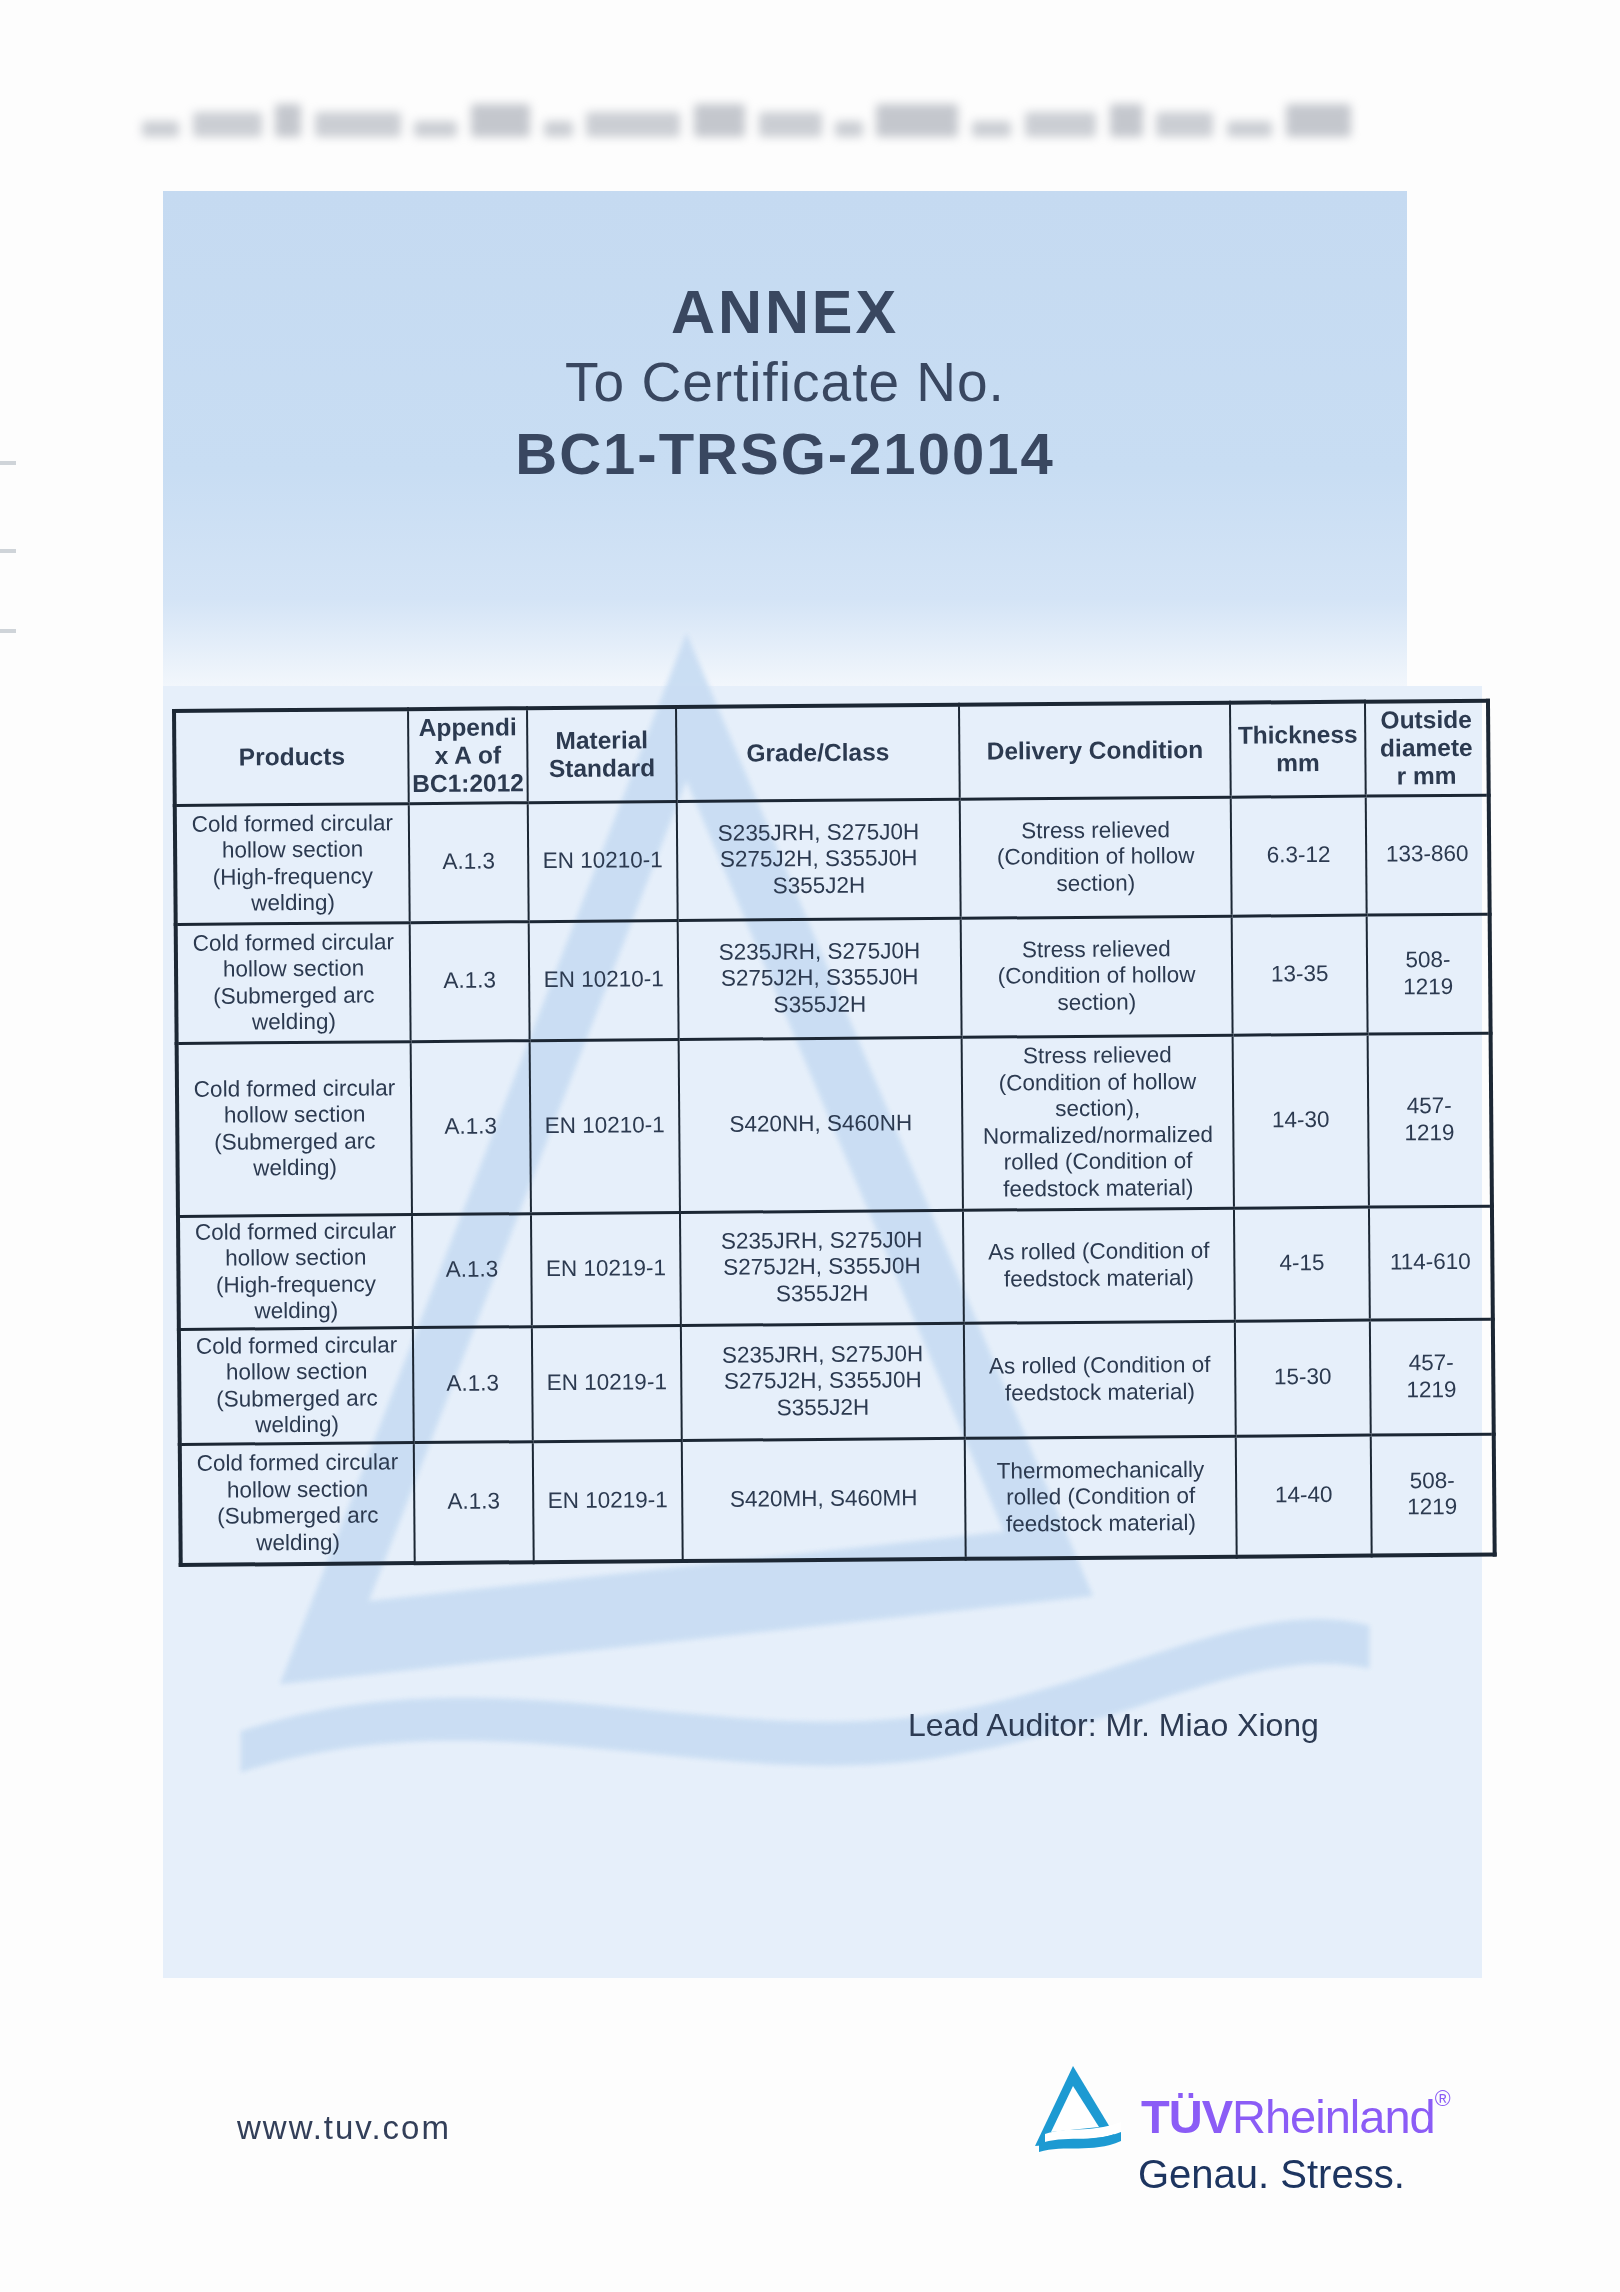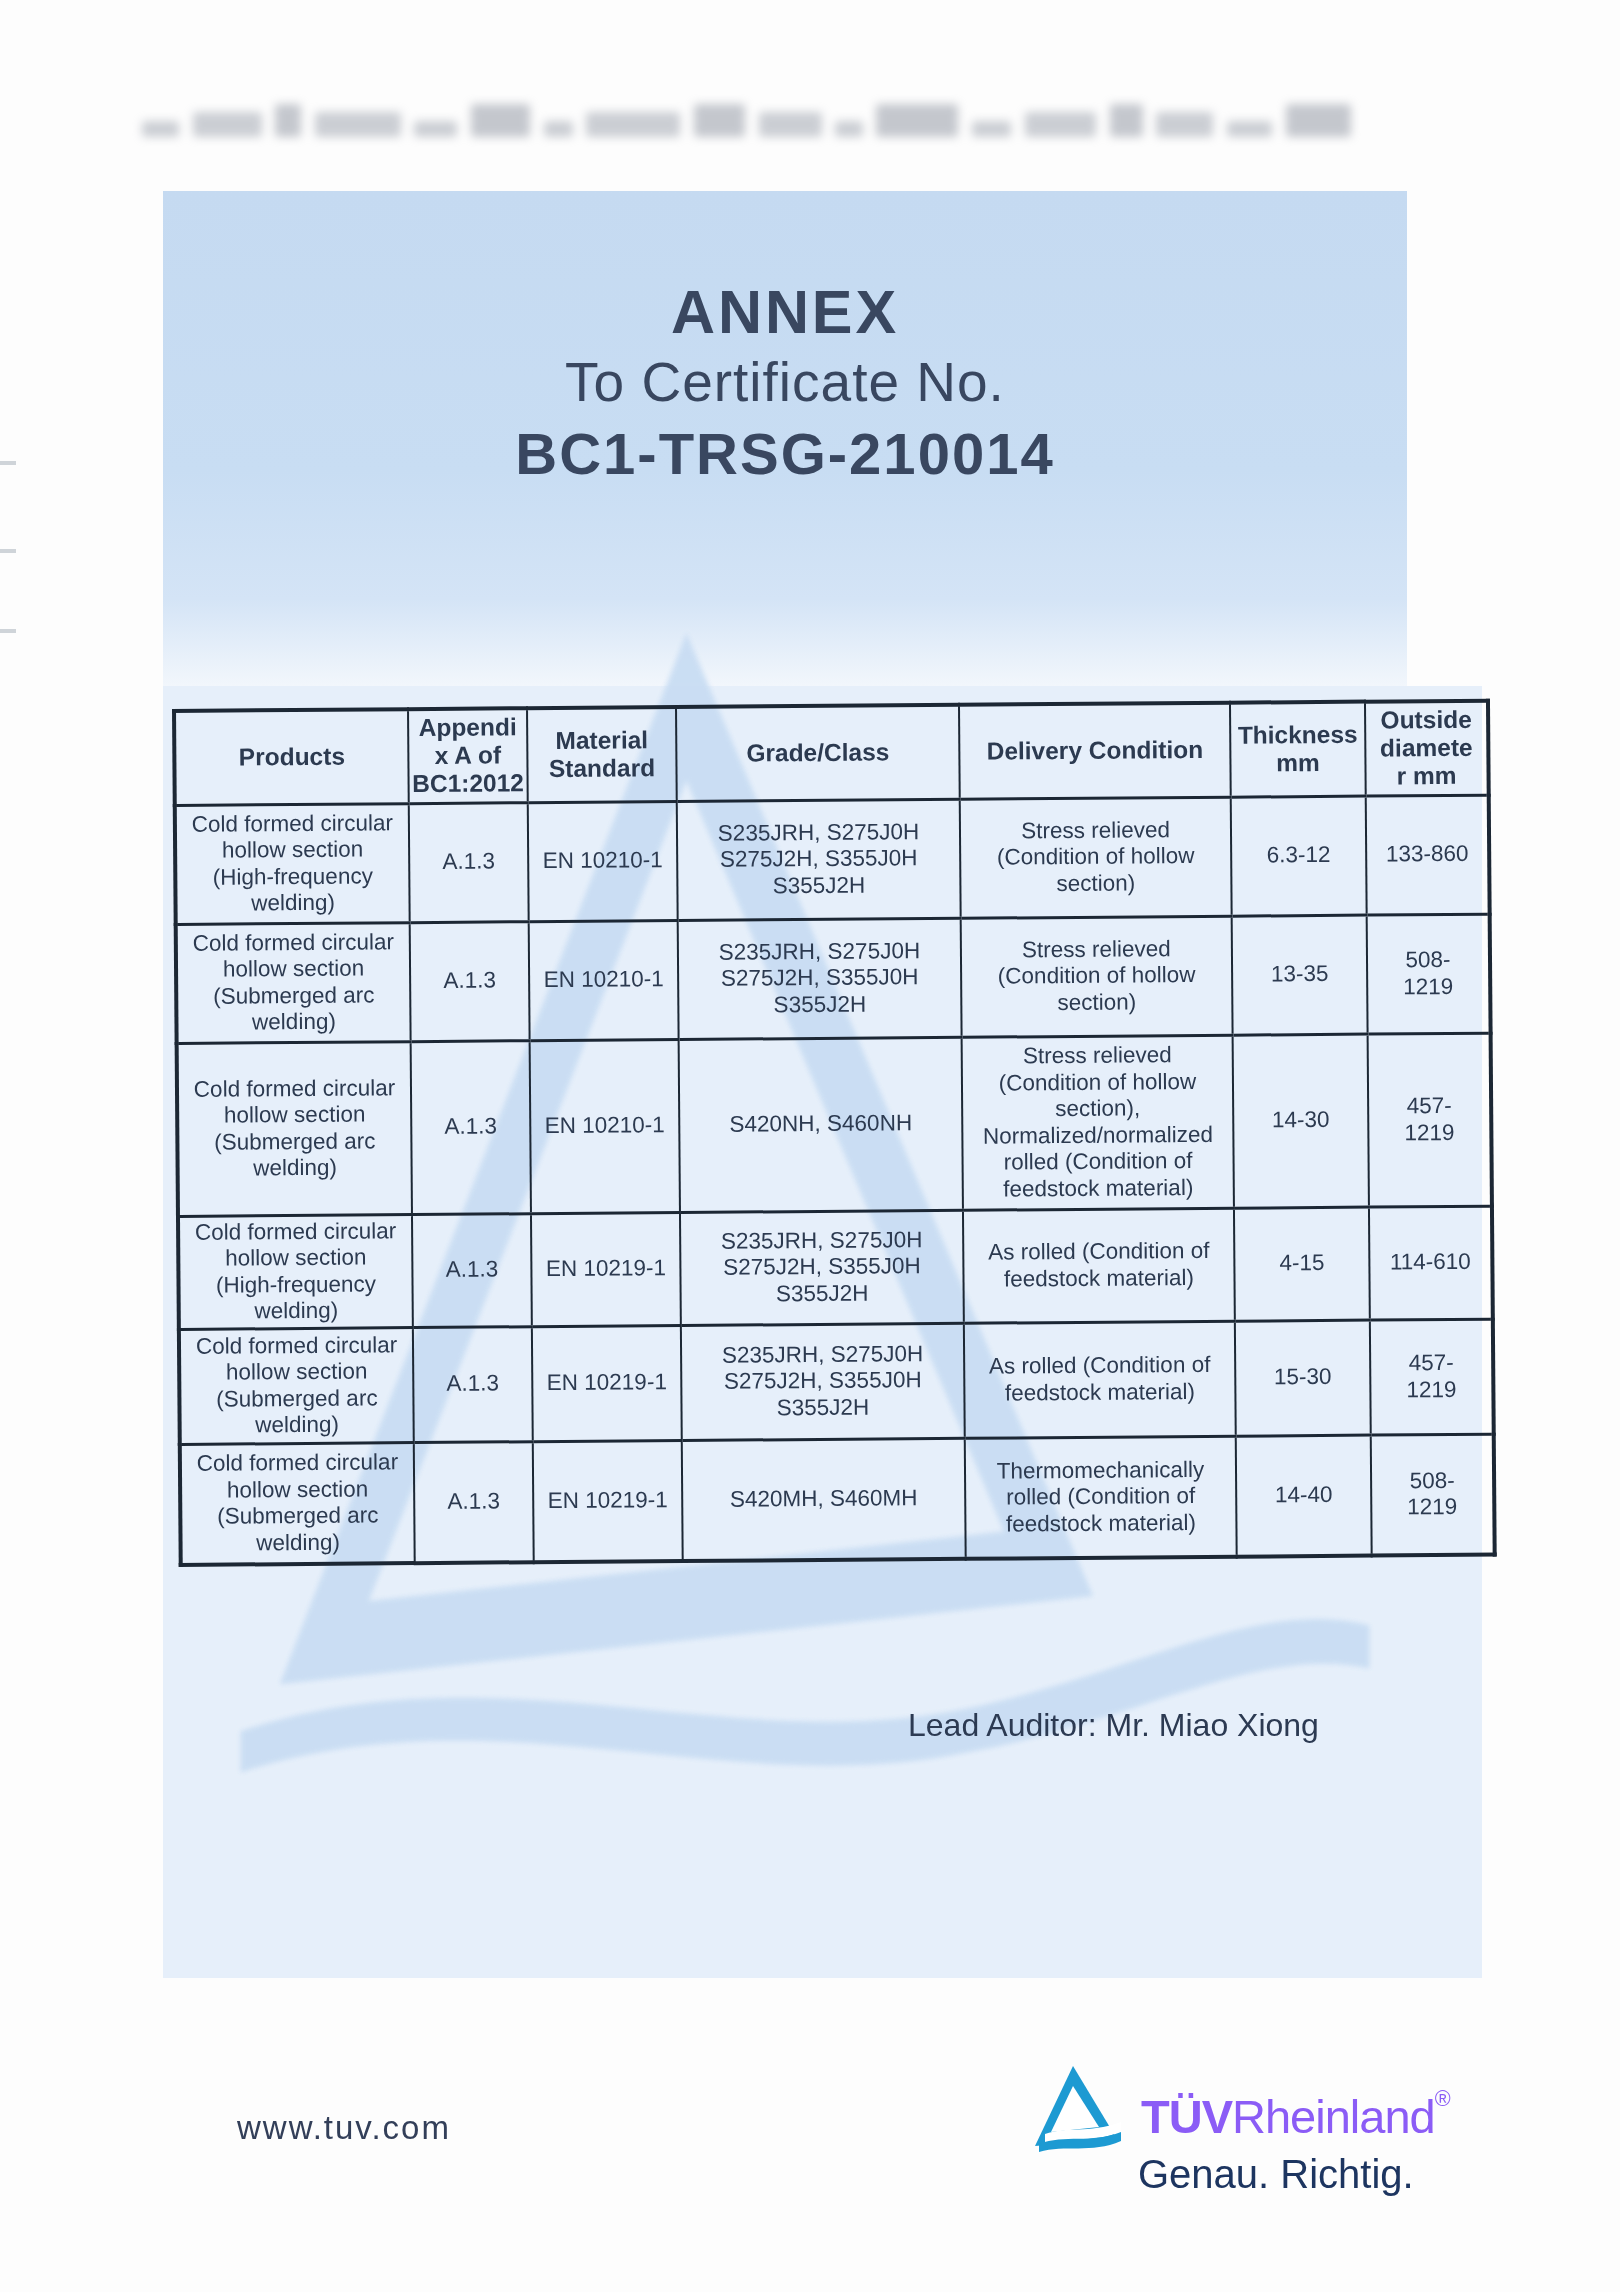--- a/index.html
+++ b/index.html
@@ -246,14 +246,14 @@
 
 <svg class="logo" viewBox="0 0 92 96" aria-hidden="true">
   <path fill="#1d9ad2" d="M44 2 L6 82 L88 75 Z"></path>
   <path fill="#ffffff" d="M44 22 L22 68 L70 63 Z"></path>
   <path fill="#ffffff" d="M16 70 C 38 62, 58 70, 92 58 L92 68 C 58 80, 38 72, 16 80 Z"></path>
   <path fill="#1d9ad2" d="M10 80 C 36 70, 62 80, 92 68 L92 77 C 62 90, 36 80, 10 88 Z"></path>
 </svg>
 
 <div class="brand"><span class="b">TÜV</span><span>Rheinland</span><sup>®</sup></div>
 
-<div class="tagline">Genau. Richtig.</div>
+<div class="tagline">Genau. Stress.</div>
 
 
 </body></html>

